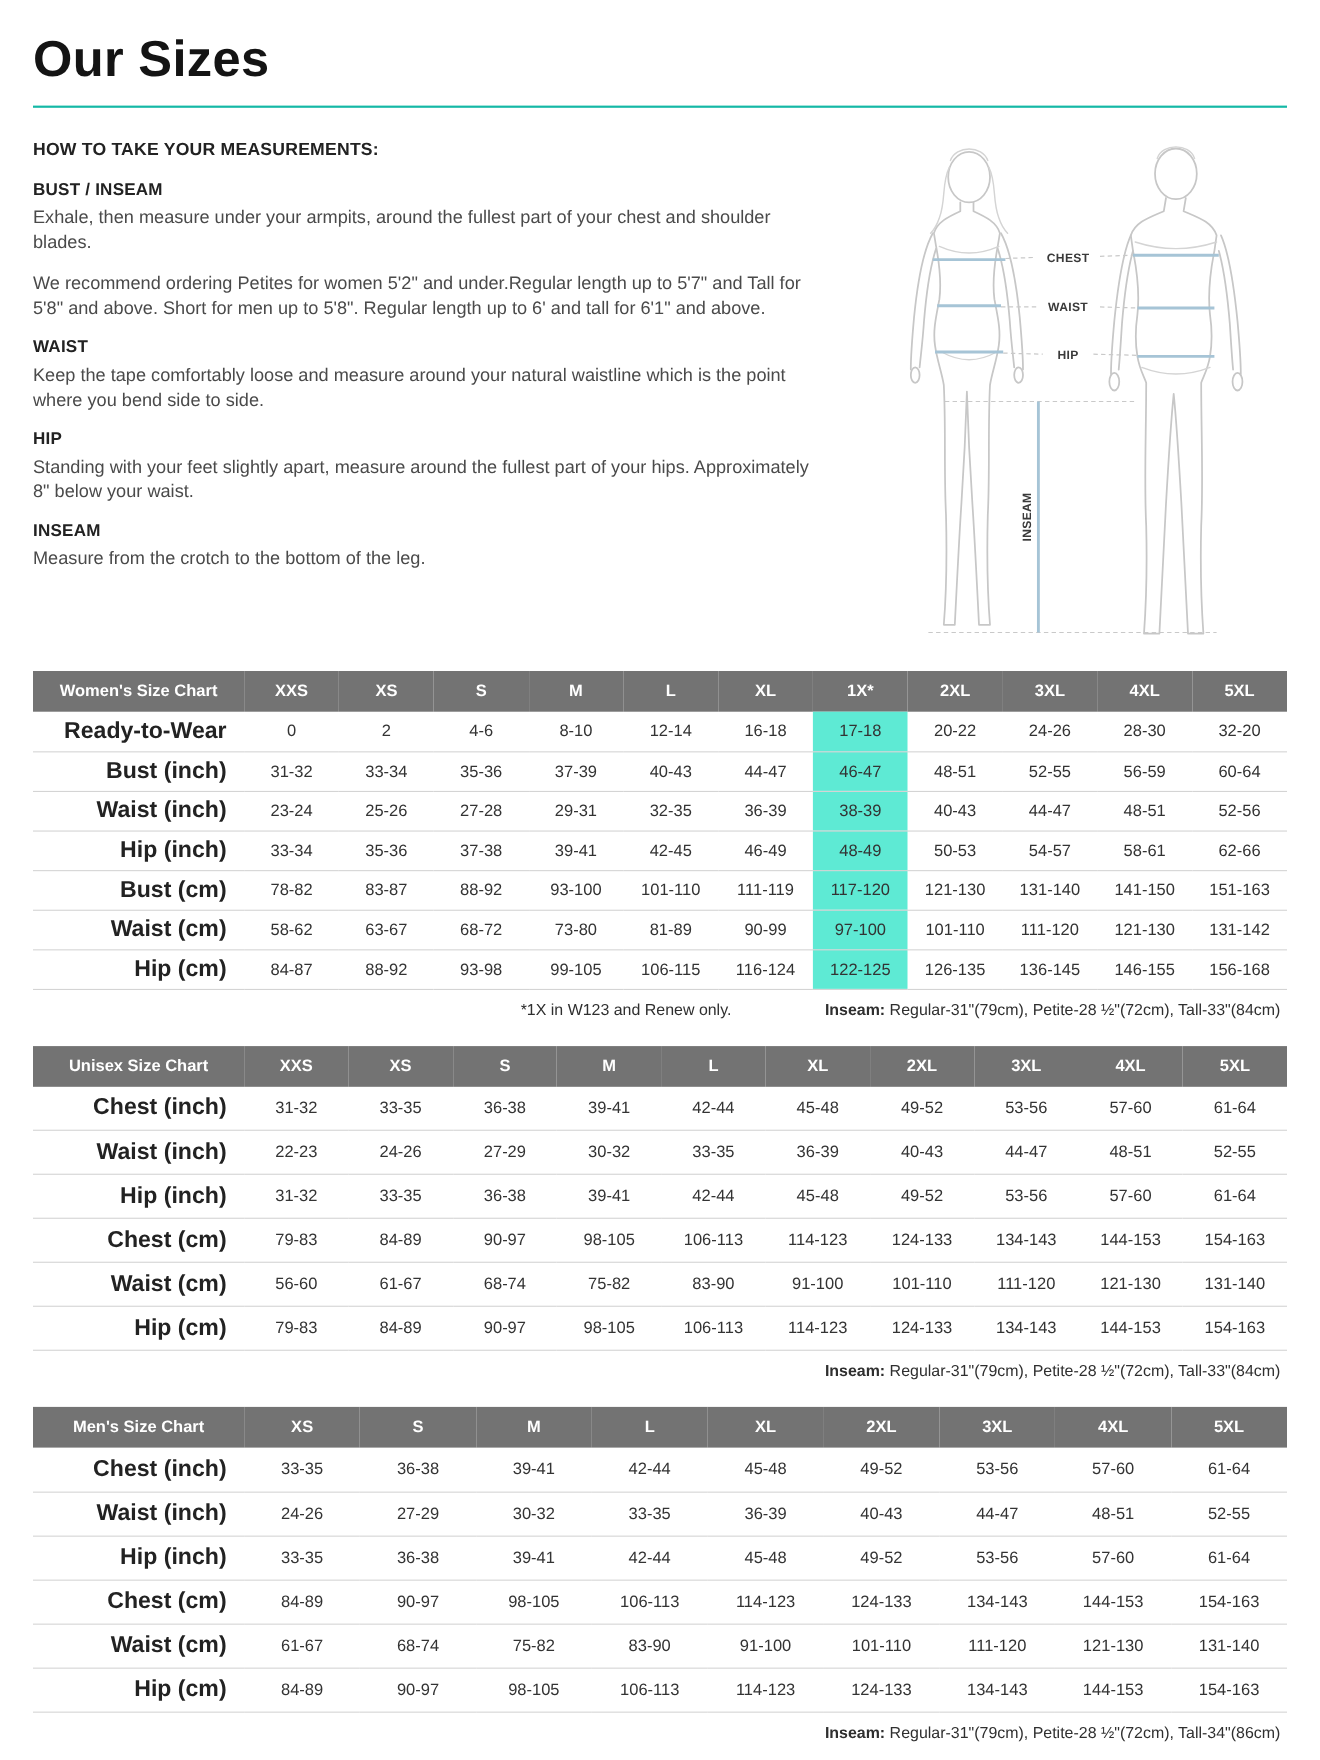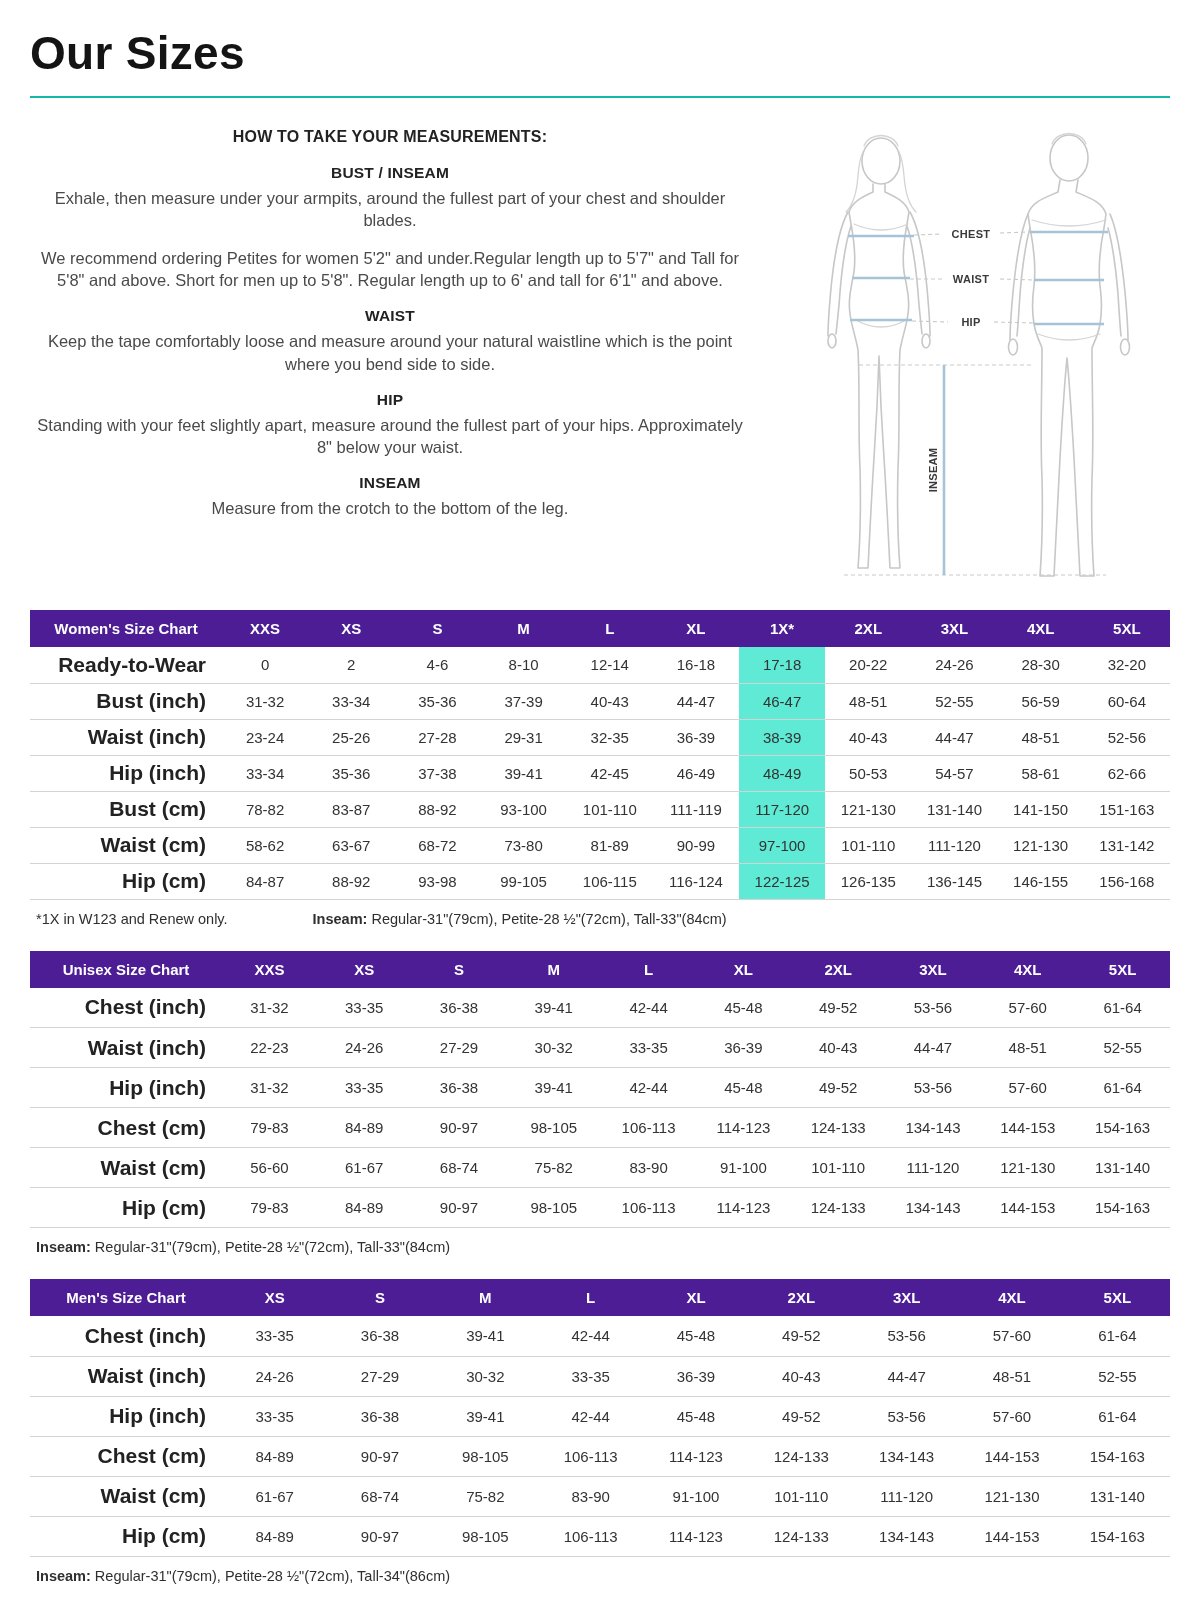--- a/index.html
+++ b/index.html
@@ -3,47 +3,47 @@
 <meta charset="utf-8">
 <style>
   * { margin:0; padding:0; box-sizing:border-box; }
   html,body { background:#fff; }
   body { font-family:"Liberation Sans","DejaVu Sans",sans-serif; color:#333; }
   .page { width:1200px; min-height:1600px; padding:26px 30px 18px; background:#fff; }
 
   header.page-header { border-bottom:2px solid #14b8a6; padding-bottom:16px; }
   h1.page-title { font-size:46px; font-weight:800; color:#141414; letter-spacing:.3px; }
 
-  .top { display:flex; gap:20px; padding:30px 0 14px;text-align:center; }
+  .top { display:flex; gap:20px; padding:30px 0 14px; }
   .instructions { width:720px; }
   .instructions h2 { font-size:16px; font-weight:700; color:#222; margin-bottom:18px; letter-spacing:.2px; }
   .ins-section { margin-bottom:16px; }
   .ins-section h3 { font-size:15.5px; font-weight:700; color:#222; margin-bottom:5px; letter-spacing:.2px; }
   .ins-section p { font-size:16.5px; line-height:1.34; color:#4a4a4a; }
 
   .figure-wrap { flex:1; display:flex; justify-content:center; align-items:flex-start; }
   .figure-wrap svg { width:372px; height:468px; }
   .fig-outline { fill:none; stroke:#c7c7c7; stroke-width:1.6; stroke-linecap:round; stroke-linejoin:round; }
   .fig-detail  { fill:none; stroke:#d4d4d4; stroke-width:1.3; stroke-linecap:round; }
   .mline { stroke:#a6c4d6; stroke-width:2.6; }
   .dash  { stroke:#c9c9c9; stroke-width:1.1; stroke-dasharray:4 3; }
   .fig-label { font-size:11px; font-weight:700; fill:#3a3a3a; letter-spacing:.3px; }
 
   .table-block { margin-bottom:24px; }
   table.size-table { width:100%; border-collapse:collapse; table-layout:fixed; }
-  table.size-table thead th { background:#4c1d95; color:#fff; font-size:15px; font-weight:700; height:37px; text-align:center; }
+  table.size-table thead th { background:#737373; color:#fff; font-size:15px; font-weight:700; height:37px; text-align:center; }
   table.size-table th:first-child { width:192px; }
   table.size-table thead th.tbl-title { font-size:15px; }
   table.size-table tbody tr { border-bottom:1px solid #d4d4d4; }
   table.size-table tbody th.row-label { text-align:right; padding-right:16px; font-size:21px; font-weight:700; color:#222; height:36px; }
   table.size-table td { text-align:center; font-size:15px; color:#333; }
   table.size-table td.hl { background:#5eead4; }
   table.rows-tall tbody th.row-label, table.rows-tall tbody td { height:40px; }
 
-  .fnrow { display:flex; justify-content:flex-start; gap:85px; padding:11px 6px 0; font-size:14.5px; color:#2f2f2f; }
+  .fnrow { display:flex; justify-content:flex-end; gap:85px; padding:11px 6px 0; font-size:14.5px; color:#2f2f2f; }
   .fnrow b { font-weight:700; }
 </style>
 </head>
 <body>
 
 <div class="page">
 
   <header class="page-header">
     <h1 class="page-title">Our Sizes</h1>
   </header>

